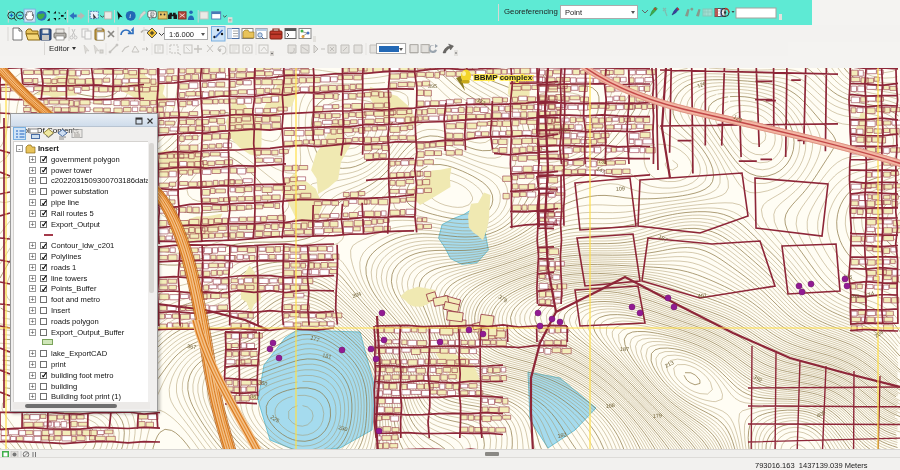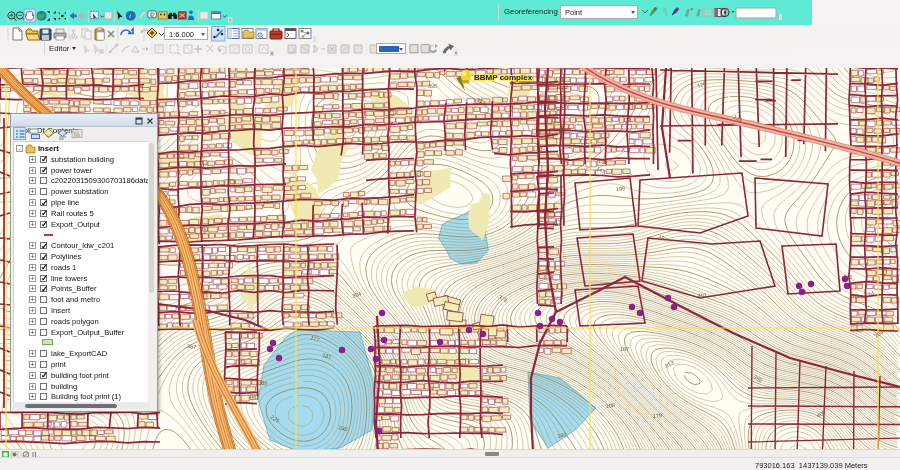--- a/index.html
+++ b/index.html
@@ -485,21 +485,21 @@
 <div class="trow" style="top:2.0px">
           <span class="exp" style="left:2px;top:1px">-</span>
           <svg style="position:absolute;left:11px;top:0" width="11" height="10">
             <path d="M1 3l2-2h3l1 2h3v6H1z" fill="#e8c35a" stroke="#8a6914" stroke-width="0.7"></path>
           </svg>
           <span class="lbl" style="left:24px;font-weight:bold">Insert</span>
         </div>
 <div class="trow" style="top:12.8px">
           <span class="exp" style="left:15px;top:1px">+</span>
           <span class="cb on" style="left:26px;top:1px"></span>
-          <span class="lbl" style="left:37px">substation buliding</span>
+          <span class="lbl" style="left:37px">government polygon</span>
         </div>
 <div class="trow" style="top:23.6px">
           <span class="exp" style="left:15px;top:1px">+</span>
           <span class="cb on" style="left:26px;top:1px"></span>
           <span class="lbl" style="left:37px">power tower</span>
         </div>
 <div class="trow" style="top:34.4px">
           <span class="exp" style="left:15px;top:1px">+</span>
           <span class="cb" style="left:26px;top:1px"></span>
           <span class="lbl" style="left:37px">c2022031509300703186data</span>
@@ -581,21 +581,21 @@
           <span class="lbl" style="left:37px">lake_ExportCAD</span>
         </div>
 <div class="trow" style="top:218.0px">
           <span class="exp" style="left:15px;top:1px">+</span>
           <span class="cb" style="left:26px;top:1px"></span>
           <span class="lbl" style="left:37px">print</span>
         </div>
 <div class="trow" style="top:228.8px">
           <span class="exp" style="left:15px;top:1px">+</span>
           <span class="cb on" style="left:26px;top:1px"></span>
-          <span class="lbl" style="left:37px">building foot print</span>
+          <span class="lbl" style="left:37px">building foot metro</span>
         </div>
 <div class="trow" style="top:239.6px">
           <span class="exp" style="left:15px;top:1px">+</span>
           <span class="cb" style="left:26px;top:1px"></span>
           <span class="lbl" style="left:37px">building</span>
         </div>
 <div class="trow" style="top:250.4px">
           <span class="exp" style="left:15px;top:1px">+</span>
           <span class="cb" style="left:26px;top:1px"></span>
           <span class="lbl" style="left:37px">Building foot print (1)</span>

